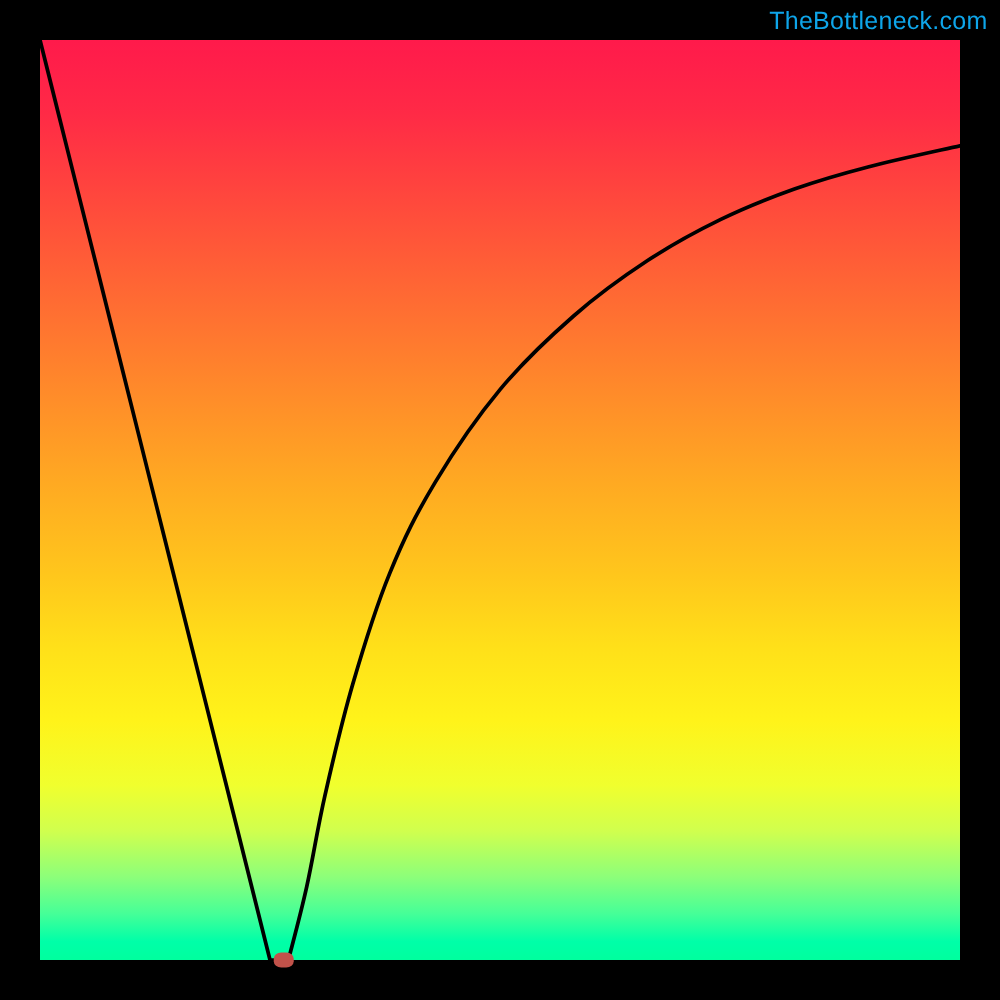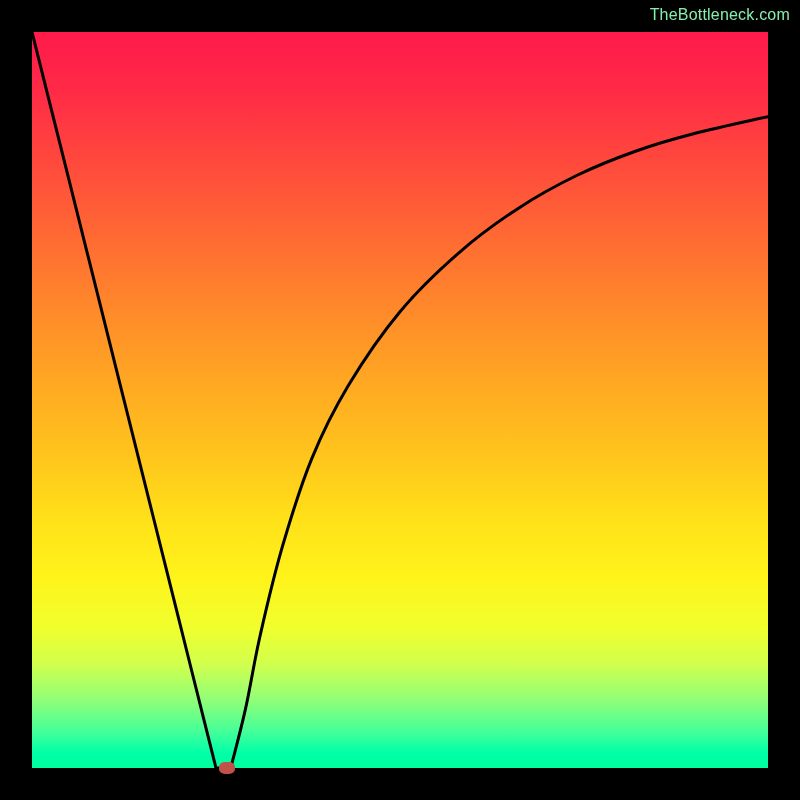--- a/index.html
+++ b/index.html
@@ -38,22 +38,22 @@
       #8cff7a 91%,
       #45ff98 95%,
       #00ffa8 98%,
       #00ff9e 100%
     );
   }
   .watermark {
     position: absolute;
     top: 6px;
     right: 10px;
-    color: #86efac;
-    font-size: 16px;
+    color: #0ea5e9;
+    font-size: 20px;
     font-weight: 500;
     letter-spacing: 0.2px;
     user-select: none;
   }
   svg.curve {
     position: absolute;
     left: 0;
     top: 0;
     width: 736px;
     height: 736px;

